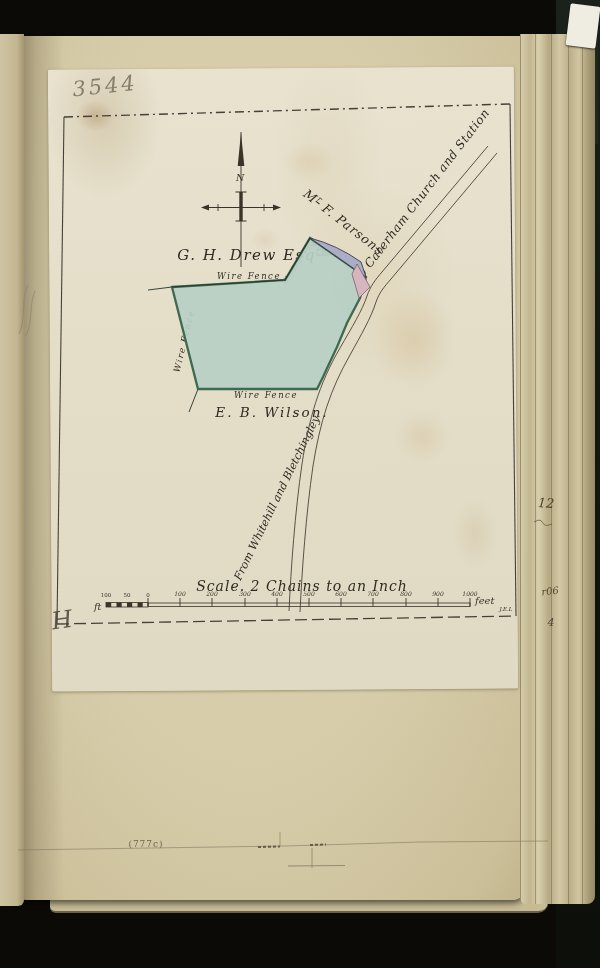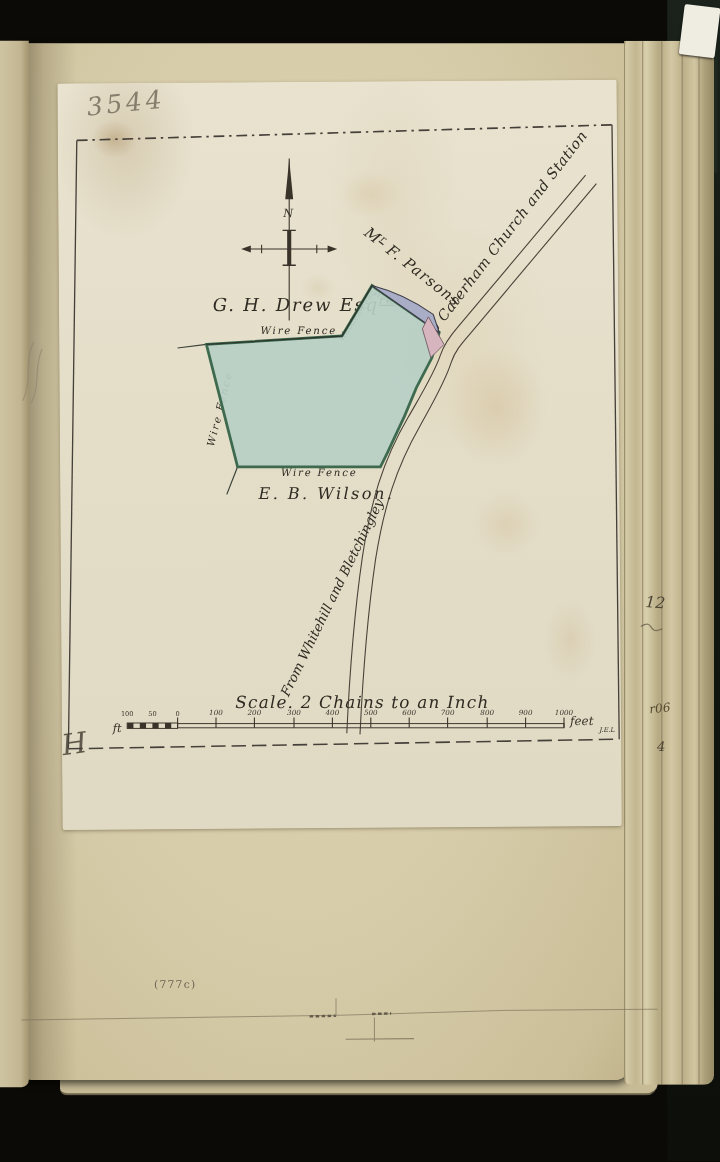--- a/index.html
+++ b/index.html
@@ -150,20 +150,20 @@
     <div class="lbl" style="left:336px;top:256px;font-size:6.5px;letter-spacing:0.5px;transform:translate(-50%,-50%) rotate(27deg);">Wooden Fence</div>
 
     <div class="lbl" style="left:272px;top:412px;font-size:13.5px;letter-spacing:2px;">E. B. Wilson.</div>
 
     <div class="lbl" style="left:302px;top:586px;font-size:14px;letter-spacing:1px;">Scale. 2 Chains to an Inch</div>
 
     <div class="lbl" style="left:62px;top:620px;font-size:24px;color:rgba(60,54,42,.78);transform:translate(-50%,-50%) rotate(-8deg);">H</div>
 
     <div class="lbl" style="left:506px;top:609px;font-size:5.5px;">J.E.L</div>
 
-    <div class="lbl" style="left:146px;top:821px;font-size:9px;font-style:normal;color:#6e6452;letter-spacing:1px;">(777c)</div>
+    <div class="lbl" style="left:146px;top:844px;font-size:9px;font-style:normal;color:#6e6452;letter-spacing:1px;">(777c)</div>
 
     <div class="lbl" style="left:546px;top:503px;font-size:13px;color:#4c4434;transform:translate(-50%,-50%) rotate(4deg);">12</div>
     <div class="lbl" style="left:550px;top:591px;font-size:10px;color:#55492f;transform:translate(-50%,-50%) rotate(-6deg);">r06</div>
     <div class="lbl" style="left:551px;top:622px;font-size:11px;color:#4c4434;">4</div>
   </div>
 
 </div>
 
 </body></html>

